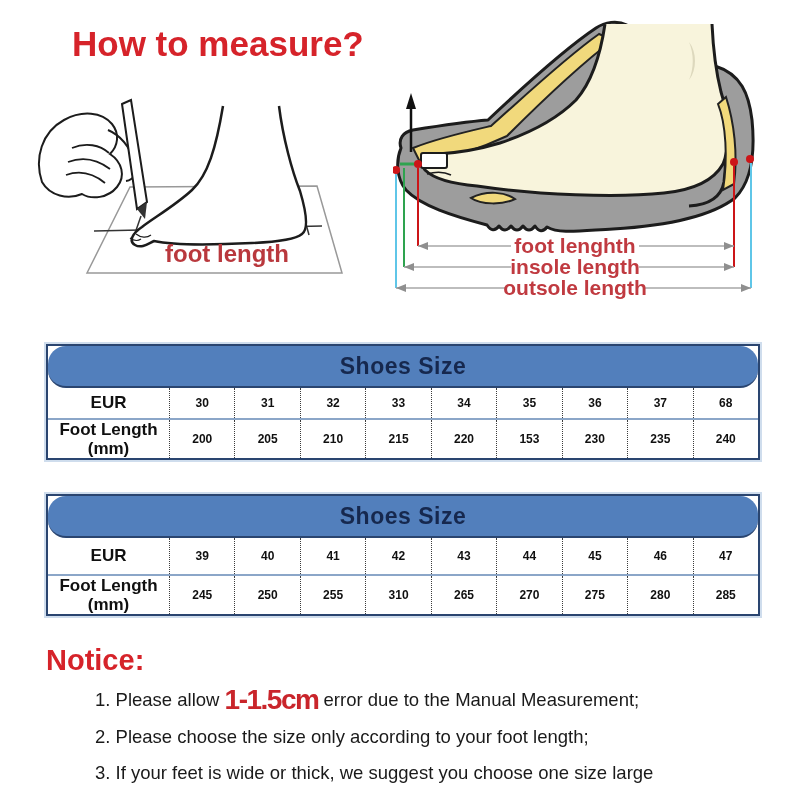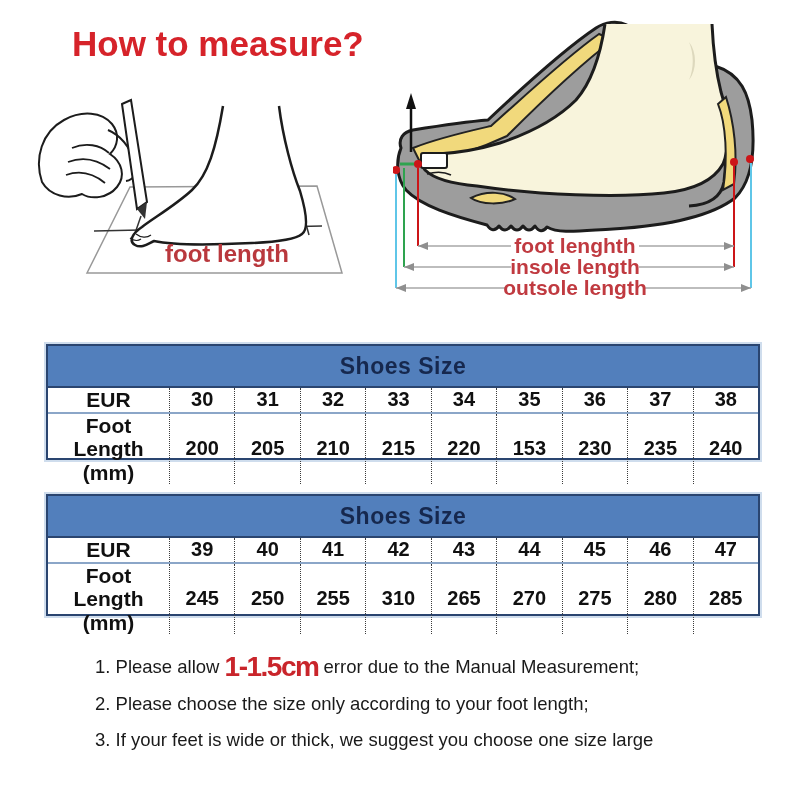--- a/index.html
+++ b/index.html
@@ -13,27 +13,27 @@
   svg text{font-family:"Liberation Sans", sans-serif;}
 
   
   .size-table{position:absolute;left:46px;width:710px;background:#fff;
               border:2px solid #2a4570;box-shadow:0 0 0 2px #cfdded;
               display:flex;flex-direction:column;}
   .t1{top:344px;height:112px;}
   .t2{top:494px;height:118px;}
   .st-header{height:40px;flex:0 0 40px;background:#527fbc;color:#16284e;
              font-weight:bold;font-size:23px;display:flex;align-items:center;
-             justify-content:center;border-bottom:2px solid #2a4570;letter-spacing:0.5px;}
+             justify-content:center;border-bottom:2px solid #2a4570;letter-spacing:0.5px;border-radius:18px;}
   .st-row{flex:1;display:grid;grid-template-columns:121px repeat(9,1fr);}
   .st-row + .st-row{border-top:2px solid #8ba6c8;}
   .st-cell,.st-label{display:flex;align-items:center;justify-content:center;
              font-weight:bold;color:#101010;}
-  .st-cell{font-size:20px;border-left:1px dotted #3c3c3c;}
-  .st-label{flex-direction:column;font-size:21px;line-height:1.12;text-align:center;}
+  .st-cell{font-size:12px;border-left:1px dotted #3c3c3c;}
+  .st-label{flex-direction:column;font-size:17px;line-height:1.12;text-align:center;}
 
   
   .notice{position:absolute;left:46px;top:644px;width:730px;}
   .notice-head{color:#d6232a;font-size:29px;font-weight:bold;}
   .notice-items{margin-left:49px;margin-top:8px;color:#1a1a1a;font-size:18.5px;}
   .notice-item{line-height:27.5px;white-space:nowrap;margin-top:9px;}
   .hl{color:#c9252b;font-weight:bold;font-size:28px;letter-spacing:-1.5px;
       line-height:0;vertical-align:-3px;}
 </style>
 </head>
@@ -119,21 +119,21 @@
     <div class="st-row">
       <div class="st-label">EUR</div>
       <div class="st-cell">30</div>
       <div class="st-cell">31</div>
       <div class="st-cell">32</div>
       <div class="st-cell">33</div>
       <div class="st-cell">34</div>
       <div class="st-cell">35</div>
       <div class="st-cell">36</div>
       <div class="st-cell">37</div>
-      <div class="st-cell">38</div>
+      <div class="st-cell">68</div>
     </div>
     <div class="st-row">
       <div class="st-label">
         <span>Foot Length</span>
         <span>(mm)</span>
       </div>
       <div class="st-cell">200</div>
       <div class="st-cell">205</div>
       <div class="st-cell">210</div>
       <div class="st-cell">215</div>
@@ -170,20 +170,21 @@
       <div class="st-cell">310</div>
       <div class="st-cell">265</div>
       <div class="st-cell">270</div>
       <div class="st-cell">275</div>
       <div class="st-cell">280</div>
       <div class="st-cell">285</div>
     </div>
   </div>
 
   <div class="notice">
+    <div class="notice-head">Notice:</div>
     <div class="notice-items">
       <div class="notice-item"><span>1. Please allow </span><span class="hl">1-1.5cm</span><span> error due to the Manual Measurement;</span></div>
       <div class="notice-item">2. Please choose the size only according to your foot length;</div>
       <div class="notice-item">3. If your feet is wide or thick, we suggest you choose one size large</div>
     </div>
   </div>
 
 </div>
 
 </body></html>

